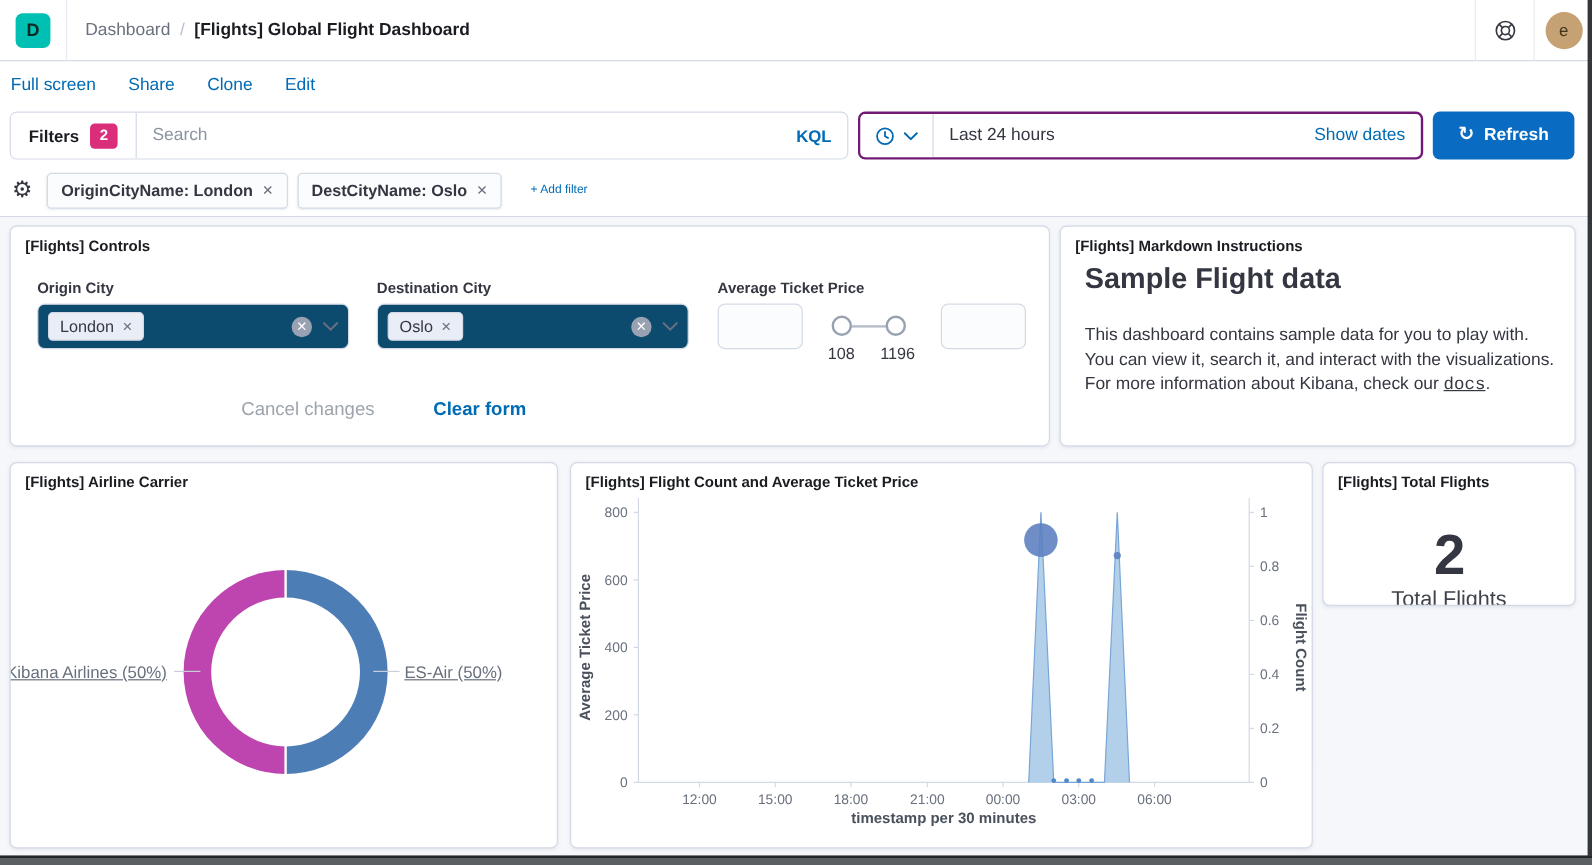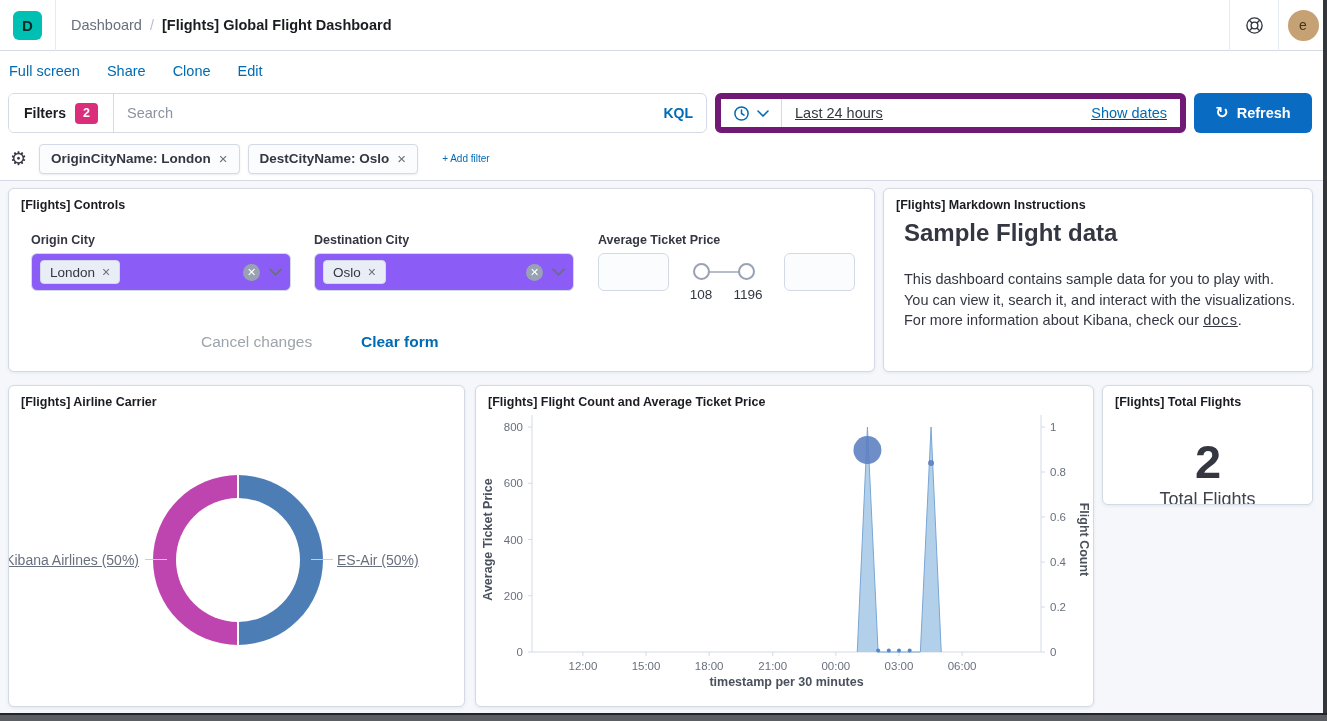--- a/index.html
+++ b/index.html
@@ -24,21 +24,21 @@
   .menubar a { color:var(--link); font-size:14.5px; font-weight:500; text-decoration:none; cursor:pointer; }
 
   
   .querybar { position:absolute; left:0; top:89px; width:1327px; height:48px; background:#fff; }
   .search-group { position:absolute; left:8px; top:4px; width:699px; height:40px; background:#fff; border:1px solid #D3DAE6; border-radius:6px; display:flex; align-items:center; overflow:hidden; }
   .filters-btn { display:flex; align-items:center; gap:9px; height:100%; padding:0 15px; background:#fff; border:none; border-right:1px solid #D3DAE6; font-family:inherit; font-size:14px; font-weight:700; color:#1A1C21; cursor:pointer; }
   .badge { background:var(--accent); color:#fff; font-size:12.5px; font-weight:700; min-width:23px; height:21px; border-radius:4px; display:flex; align-items:center; justify-content:center; padding:0 6px; }
   .search-input { flex:1; display:flex; align-items:center; height:100%; padding:0 13px; cursor:text; }
   .placeholder { color:#8b93a2; font-size:14.5px; }
   .kql { margin-left:auto; color:var(--link); font-size:14px; font-weight:600; cursor:pointer; }
-  .time-group { position:absolute; left:715px; top:4px; width:471px; height:40px; background:#fff; border:6px solid #701a75; border-radius:6px; display:flex; align-items:center; overflow:hidden;text-decoration:underline; }
+  .time-group { position:absolute; left:715px; top:4px; width:471px; height:40px; background:#fff; border:2px solid #701a75; border-radius:6px; display:flex; align-items:center; overflow:hidden; }
   .clock-btn { display:flex; align-items:center; gap:7px; height:100%; padding:0 12px; border:none; border-right:1px solid #D3DAE6; background:#fff; color:var(--link); cursor:pointer; }
   .time-text { margin-left:13px; font-size:14.5px; color:#343741; }
   .show-dates { margin-left:auto; margin-right:13px; color:var(--link); font-size:14.5px; font-weight:500; cursor:pointer; }
   .refresh-btn { position:absolute; left:1194px; top:4px; width:118px; height:40px; background:var(--primary); border:none; border-radius:6px; color:#fff; font-family:inherit; font-size:14.5px; font-weight:600; display:flex; align-items:center; justify-content:center; gap:8px; cursor:pointer; }
   .refresh-glyph { font-size:16px; line-height:1; }
 
   
   .pillsrow { position:absolute; left:0; top:137px; width:1327px; height:44px; background:#fff; border-bottom:1px solid #D3DAE6; display:flex; align-items:center; padding-left:10px; }
   .gear { color:#343741; font-size:19px; line-height:1; margin-right:12px; cursor:pointer; }
   .pill { display:flex; align-items:center; gap:8px; background:#FBFCFD; border:1px solid #D3DAE6; border-radius:4px; height:30px; padding:0 11px; margin-right:8px; font-size:13.5px; font-weight:600; color:#343741; box-shadow:0 1px 2px rgba(152,162,179,.2); cursor:pointer; }
@@ -51,21 +51,21 @@
   .ptitle { position:absolute; left:12px; top:9px; font-size:12.5px; font-weight:700; color:#1A1C21; white-space:nowrap; }
   .p-controls { left:8px; top:7px; width:867px; height:184px; }
   .p-md { left:883px; top:7px; width:430px; height:184px; }
   .p-pie { left:8px; top:204px; width:457px; height:322px; }
   .p-line { left:475px; top:204px; width:619px; height:322px; }
   .p-total { left:1102px; top:204px; width:211px; height:120px; }
   .p-avg { left:1102px; top:369px; width:211px; height:157px; }
 
   
   .ctl-label { position:absolute; font-size:12.5px; font-weight:700; color:#343741; top:44px; }
-  .combo { position:absolute; top:64px; height:38px; width:260px; background:#8b5cf6; border:1px solid #D3DAE6; border-radius:6px; display:flex; align-items:center; padding:0 8px; cursor:pointer; }
+  .combo { position:absolute; top:64px; height:38px; width:260px; background:#0c4a6e; border:1px solid #D3DAE6; border-radius:6px; display:flex; align-items:center; padding:0 8px; cursor:pointer; }
   .combo-pill { display:flex; align-items:center; gap:7px; background:#E9EDF5; border:1px solid #D3DAE6; border-radius:4px; padding:3px 9px; font-size:13.5px; color:#343741; }
   .combo-pill .x { color:#69707D; font-size:14px; cursor:pointer; }
   .combo-clear { margin-left:auto; width:17px; height:17px; border-radius:50%; background:#98A2B3; color:#fff; font-size:11px; display:flex; align-items:center; justify-content:center; cursor:pointer; }
   .combo-caret { margin-left:9px; color:#69707D; display:flex; cursor:pointer; }
   .price-input { position:absolute; top:64px; width:71px; height:38px; background:#FBFCFD; border:1px solid #D3DAE6; border-radius:6px; cursor:text; }
   .slider-line { position:absolute; top:82px; height:2px; background:#B6BDC9; }
   .slider-handle { position:absolute; top:74px; width:17px; height:17px; border-radius:50%; background:#fff; border:2px solid #98A2B3; cursor:grab; }
   .slider-num { position:absolute; top:98px; font-size:13.5px; color:#343741; transform:translateX(-50%); }
   .btn-apply { position:absolute; left:22px; top:133px; width:139px; height:39px; background:#C6C8CC; border:none; border-radius:6px; color:#fff; font-family:inherit; font-size:15px; font-weight:600; cursor:default; }
   .btn-cancel { position:absolute; left:192px; top:133px; height:39px; background:none; border:none; color:#9EA4AC; font-family:inherit; font-size:15.5px; cursor:pointer; }

